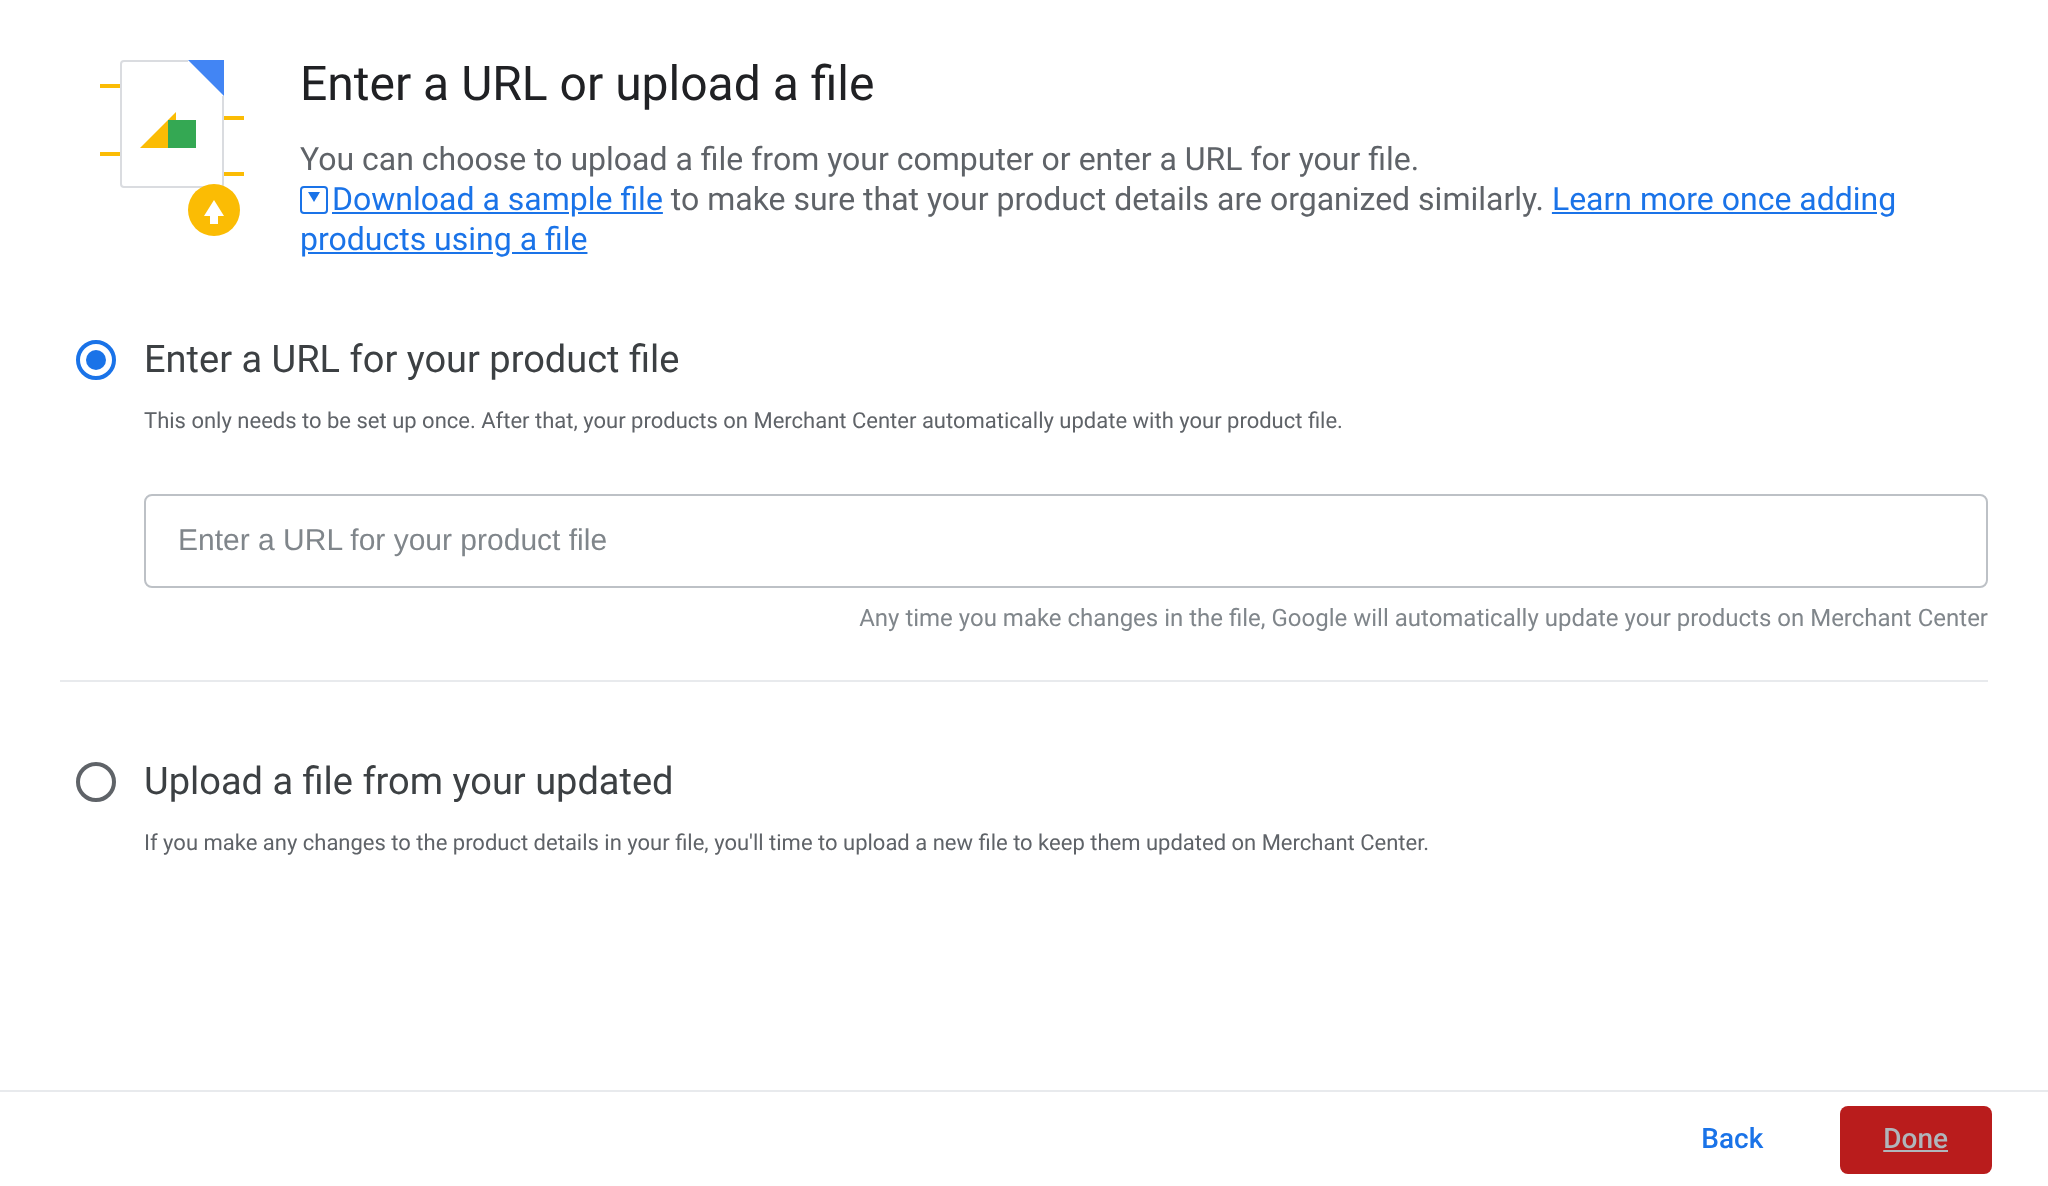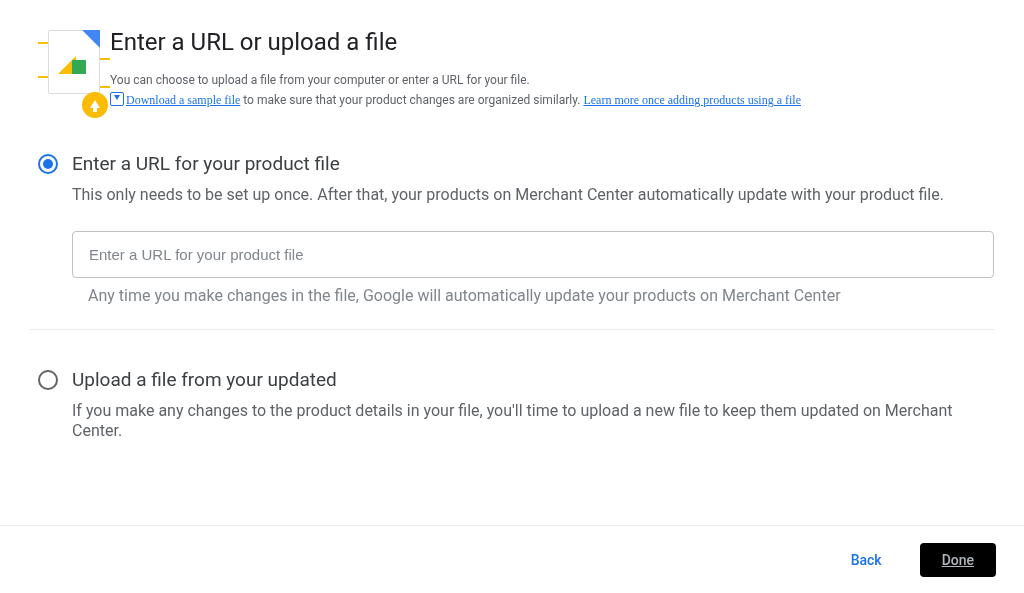--- a/index.html
+++ b/index.html
@@ -13,20 +13,22 @@
       background: #fff;
       width: 1024px;
       height: 593px;
       position: relative;
       overflow: hidden;
     }
 
     .header-area {
       display: flex;
       padding: 28px 30px 0 40px;
+      gap: 28px;
+      margin-left: 12px;
     }
 
     .file-icon {
       width: 70px;
       height: 86px;
       position: relative;
       flex-shrink: 0;
     }
 
     .file-page {
@@ -128,30 +130,29 @@
 
     .header-text h1 {
       font-size: 24px;
       font-weight: 400;
       color: #202124;
       margin-bottom: 14px;
       letter-spacing: 0;
     }
 
     .header-text p {
-      font-size: 12px;
+      font-size: 16px;
       color: #5f6368;
       line-height: 20px;
     }
 
     .inline-link {
       color: #1a73e8;
       text-decoration: underline;
       cursor: pointer;
-      font-family: Liberation Serif, serif;
     }
 
     .dl-icon {
       display: inline-flex;
       width: 14px;
       height: 14px;
       border: 1.5px solid #1a73e8;
       border-radius: 2px;
       align-items: center;
       justify-content: center;
@@ -207,21 +208,21 @@
       background: #1a73e8;
     }
 
     .option-title {
       font-size: 19px;
       color: #3c4043;
       font-weight: 400;
     }
 
     .option-desc {
-      font-size: 16px;
+      font-size: 11px;
       color: #5f6368;
       margin-top: 10px;
       margin-left: 34px;
       line-height: 20px;
     }
 
     .url-input {
       width: calc(100% - 34px);
       margin-left: 34px;
       margin-top: 26px;
@@ -230,38 +231,39 @@
       border: 1px solid #bdc1c6;
       border-radius: 4px;
       outline: none;
       color: #3c4043;
     }
     .url-input::placeholder {
       color: #80868b;
     }
 
     .input-hint {
-      font-size: 16px;
+      font-size: 12px;
       color: #80868b;
       margin-left: 50px;
       margin-top: 8px;
+      text-align: right;
     }
 
     .divider {
       height: 1px;
       background: #e8eaed;
       margin: 0 30px;
     }
 
     .footer {
       position: absolute;
       bottom: 0;
       left: 0;
       right: 0;
-      height: 68px;
+      height: 48px;
       border-top: 1px solid #e8eaed;
       display: flex;
       justify-content: flex-end;
       align-items: center;
       padding: 0 28px;
       gap: 16px;
     }
 
     .btn {
       padding: 9px 22px;
@@ -272,21 +274,21 @@
       cursor: pointer;
       font-family: inherit;
     }
 
     .btn-back {
       background: transparent;
       color: #1a73e8;
     }
 
     .btn-done {
-      background: #000000;
+      background: #b91c1c;
       color: #b0b6bb;
       cursor: default;
       text-decoration: underline;
     }
   </style>
 </head>
 <body>
 
 <div class="header-area">
   <div class="file-icon">
@@ -302,21 +304,21 @@
       <div class="shape-sq"></div>
     </div>
     <div class="upload-badge">
         <div class="upload-badge-stem"></div>
       </div>
   </div>
   <div class="header-text">
     <h1>Enter a URL or upload a file</h1>
     <p>
       <span>You can choose to upload a file from your computer or enter a URL for your file.</span><br>
-      <span class="dl-icon"></span><a class="inline-link">Download a sample file</a><span> to make sure that your product changes are organized similarly. </span><a class="inline-link">Learn more once adding products using a file</a>
+      <span class="dl-icon"></span><a class="inline-link">Download a sample file</a><span> to make sure that your product details are organized similarly. </span><a class="inline-link">Learn more once adding products using a file</a>
     </p>
   </div>
 </div>
 
 <div class="options">
 
   <div class="option-block">
     <div class="option-header">
       <div class="radio selected"></div>
       <div class="option-title">Enter a URL for your product file</div>

